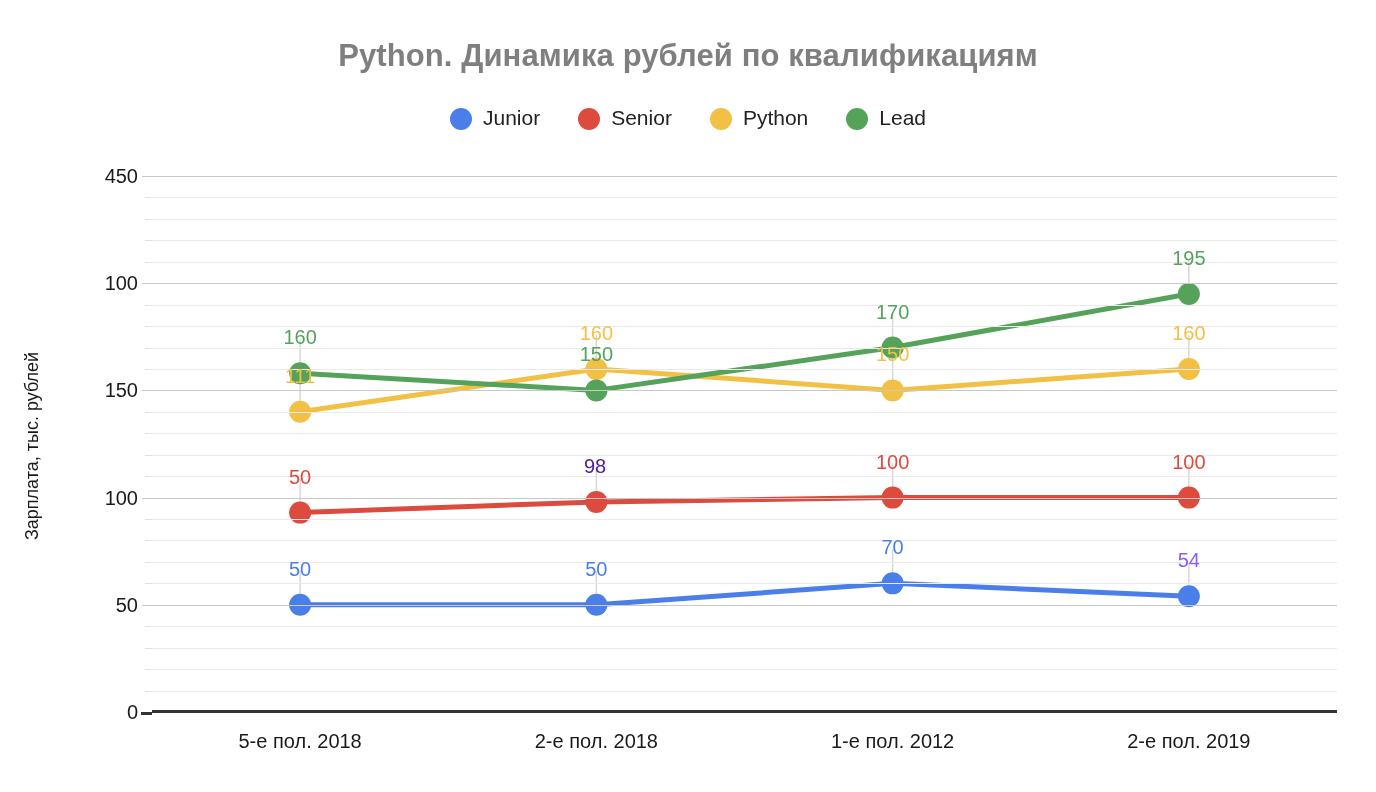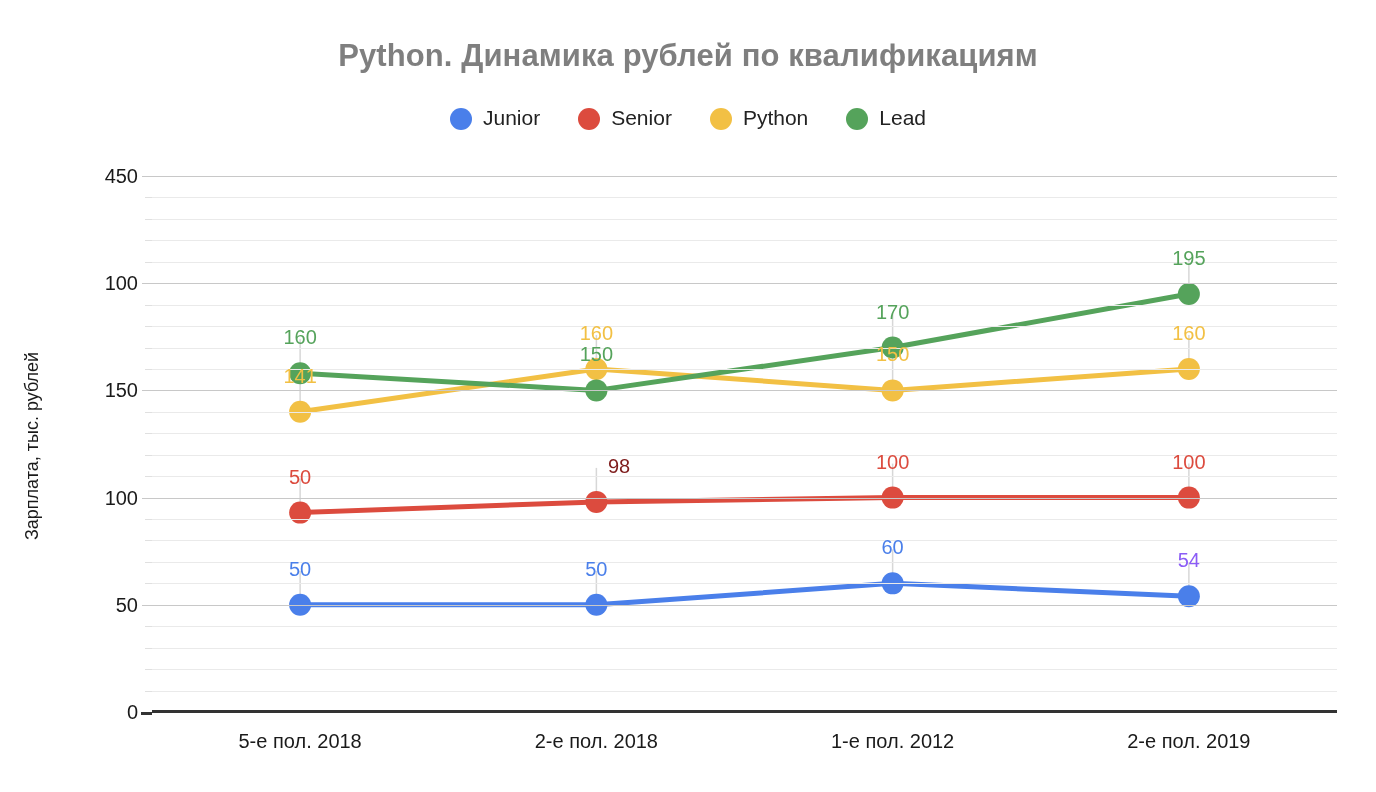--- a/index.html
+++ b/index.html
@@ -291,27 +291,27 @@
       <div class="gridline major" style="top: 0px;"></div>
       <div class="tick-mark" style="top: 0px;"></div>
       <div class="tick-label" style="top: 0px;">450</div>
       <div class="axis-line"></div>
       <div class="cat-label" style="left: 148.125px;">5-е пол. 2018</div>
       <div class="cat-label" style="left: 444.375px;">2-е пол. 2018</div>
       <div class="cat-label" style="left: 740.625px;">1-е пол. 2012</div>
       <div class="cat-label" style="left: 1036.88px;">2-е пол. 2019</div>
       <div class="pt-label" style="left: 148.125px; top: 404.8px; color: rgb(74, 127, 234);">50</div>
       <div class="pt-label" style="left: 444.375px; top: 404.8px; color: rgb(74, 127, 234);">50</div>
-      <div class="pt-label" style="left: 740.625px; top: 383.36px; color: rgb(74, 127, 234);">60</div>
+      <div class="pt-label" style="left: 740.625px; top: 383.36px; color: rgb(74, 127, 234);">70</div>
       <div class="pt-label" style="left: 1036.88px; top: 396.224px; color: #8b5cf6;">54</div>
       <div class="pt-label" style="left: 148.125px; top: 312.608px; color: rgb(220, 75, 62);">50</div>
-      <div class="pt-label" style="left: 467px; top: 301.888px; color: #7f1d1d;">98</div>
+      <div class="pt-label" style="left: 443px; top: 301.888px; color: #4c1d95;">98</div>
       <div class="pt-label" style="left: 740.625px; top: 297.6px; color: rgb(220, 75, 62);">100</div>
       <div class="pt-label" style="left: 1036.88px; top: 297.6px; color: rgb(220, 75, 62);">100</div>
-      <div class="pt-label" style="left: 148.125px; top: 211.84px; color: rgb(242, 192, 68);">141</div>
+      <div class="pt-label" style="left: 148.125px; top: 211.84px; color: rgb(242, 192, 68);">111</div>
       <div class="pt-label" style="left: 444.375px; top: 168.96px; color: rgb(242, 192, 68);">160</div>
       <div class="pt-label" style="left: 740.625px; top: 190.4px; color: rgb(242, 192, 68);">150</div>
       <div class="pt-label" style="left: 1036.88px; top: 168.96px; color: rgb(242, 192, 68);">160</div>
       <div class="pt-label" style="left: 148.125px; top: 173.248px; color: rgb(85, 163, 91);">160</div>
       <div class="pt-label" style="left: 444.375px; top: 190.4px; color: rgb(85, 163, 91);">150</div>
       <div class="pt-label" style="left: 740.625px; top: 147.52px; color: rgb(85, 163, 91);">170</div>
       <div class="pt-label" style="left: 1036.88px; top: 93.92px; color: rgb(85, 163, 91);">195</div>
     </div>
 
 </div>

